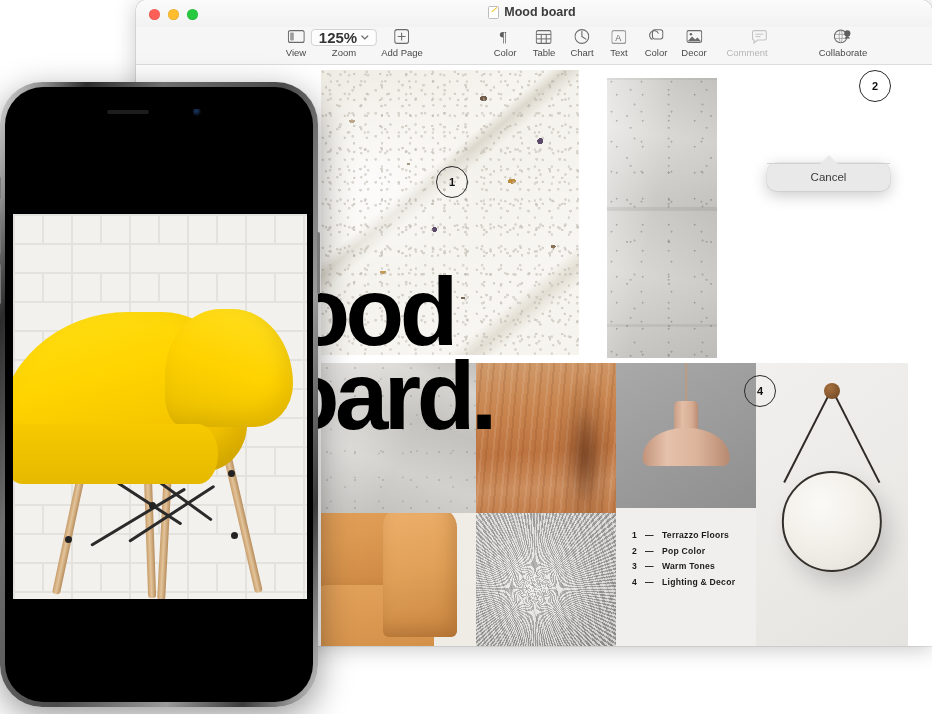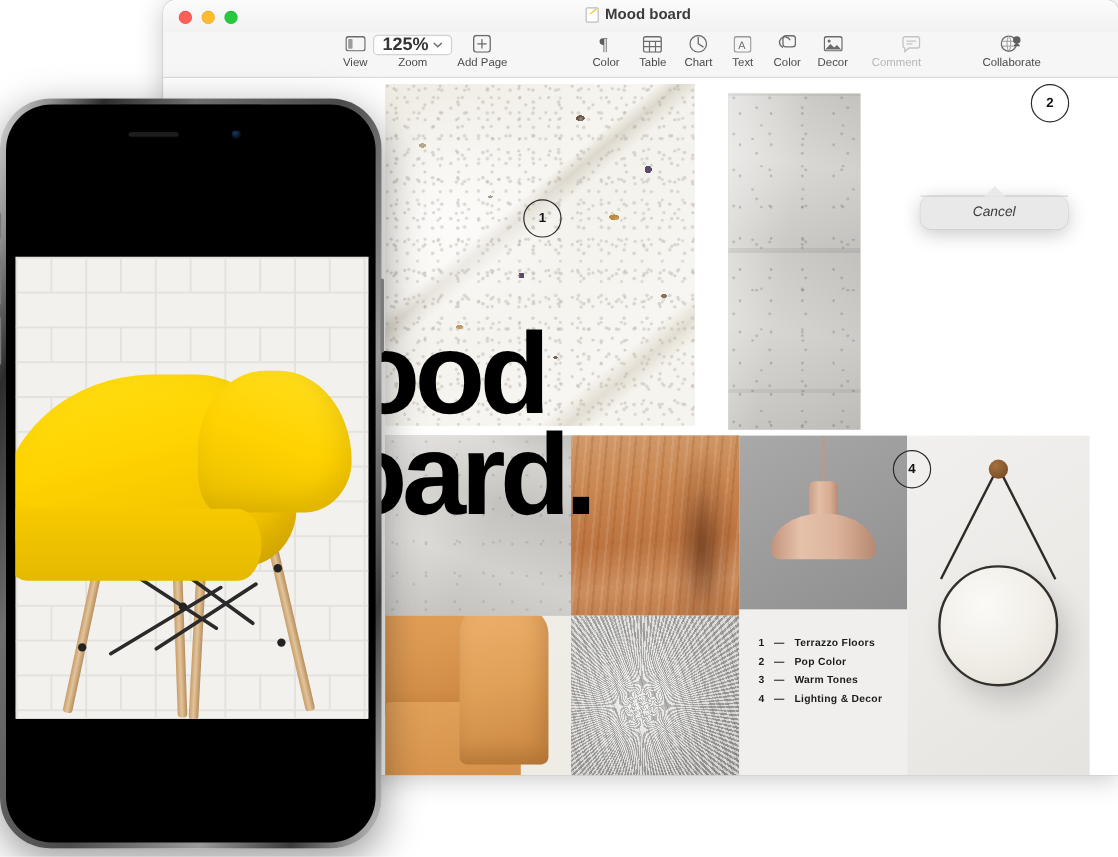--- a/index.html
+++ b/index.html
@@ -283,21 +283,21 @@
     position: relative;
   }
   .phone-glyph:before {
     content:""; position:absolute; left:50%; top:1.5px; transform:translateX(-50%);
     width:9px; height:2px; border-radius:0 0 2px 2px; background:#9a9a9a;
   }
   .popover-text { font-size: 9.6px; color: #4a4a4a; line-height: 1.35; }
   .popover-sep { height: 1px; background: #d2d2d2; }
   .popover-cancel {
     padding: 7px 0 8px; text-align: center;
-    font-size: 11.5px; color: #3b3b3b; font-style: italic;
+    font-size: 11.5px; color: #3b3b3b;
   }
 
   
   .iphone {
     position: absolute; left: 0px; top: 82px; width: 318px; height: 625px;
     border-radius: 42px; z-index: 100;
     background: linear-gradient(110deg,#d8d8d8 0%, #8e8e8e 8%, #2c2c2c 16%, #6e6e6e 30%, #4a4a4a 52%, #9a9a9a 72%, #3a3a3a 86%, #c8c8c8 100%);
     padding: 5px;
     box-shadow: 0 10px 34px rgba(0,0,0,.40);
   }

